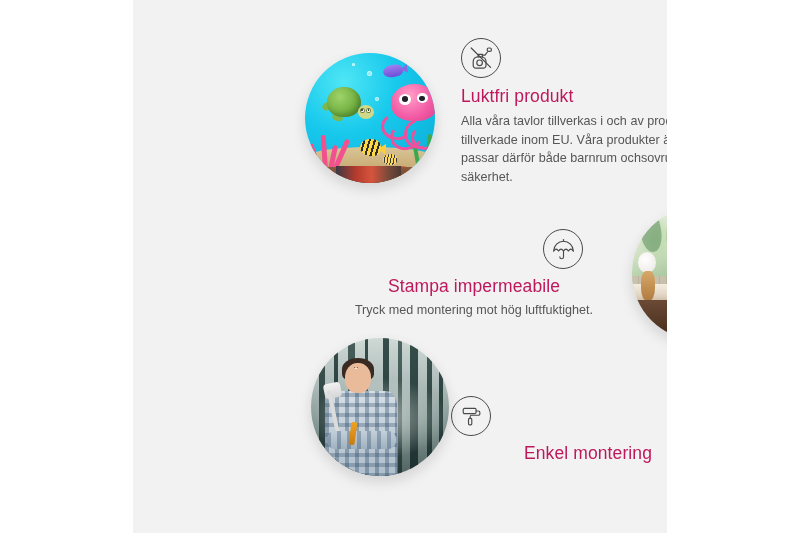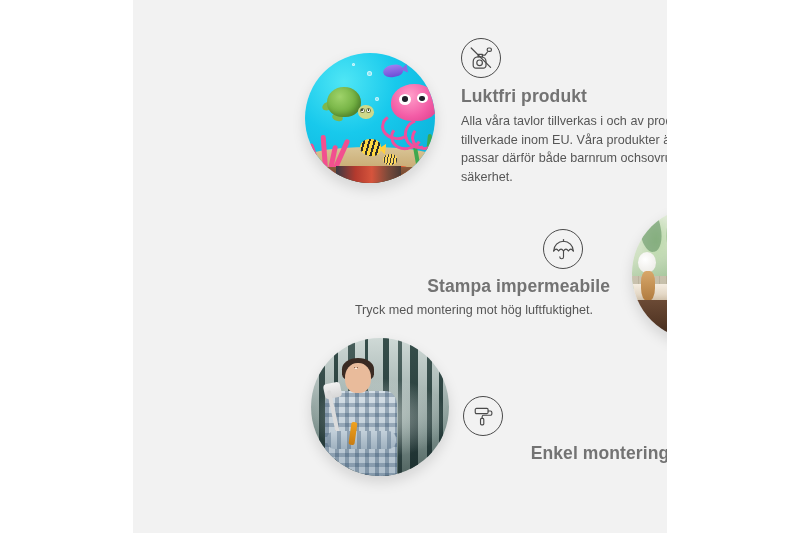--- a/index.html
+++ b/index.html
@@ -309,42 +309,42 @@
     width: 40px; height: 40px;
     border-radius: 50%;
     border: 1.3px solid #4a4a4a;
     display: flex; align-items: center; justify-content: center;
     box-sizing: border-box;
   }
   .icon-circle svg { display: block; }
 
   .f-title {
     font-size: 17.5px;
-    font-weight: bold;
-    color: #737373;
+    font-weight: normal;
+    color: #be185d;
     letter-spacing: .1px;
   }
   .f-desc {
     font-size: 12.6px;
     color: #565656;
     line-height: 1.47;
   }
 
   
   .f1 { left: 328px; top: 38px; width: 300px; }
   .f1 .icon-circle { margin-bottom: 8px; }
   .f1 .f-title { margin-bottom: 5px; }
 
   
   .f2 { left: 205px; top: 229px; width: 272px; text-align: center; }
   .f2 .icon-wrap { display: flex; justify-content: flex-end; padding-right: 27px; }
-  .f2 .f-title { margin-top: 7px; margin-bottom: 4px; text-align: right; }
-
-  
-  .f3 { left: 322px; top: 396px; width: 290px; text-align: center; }
+  .f2 .f-title { margin-top: 7px; margin-bottom: 4px; }
+
+  
+  .f3 { left: 310px; top: 396px; width: 290px; text-align: center; }
   .f3 .icon-wrap { display: flex; justify-content: flex-start; padding-left: 8px; }
   .f3 .f-title { margin-top: 7px; margin-bottom: 3px; }
 </style>
 </head>
 <body>
 
 <div class="stage">
   <div class="panel">
 
     <div class="photo p1">

